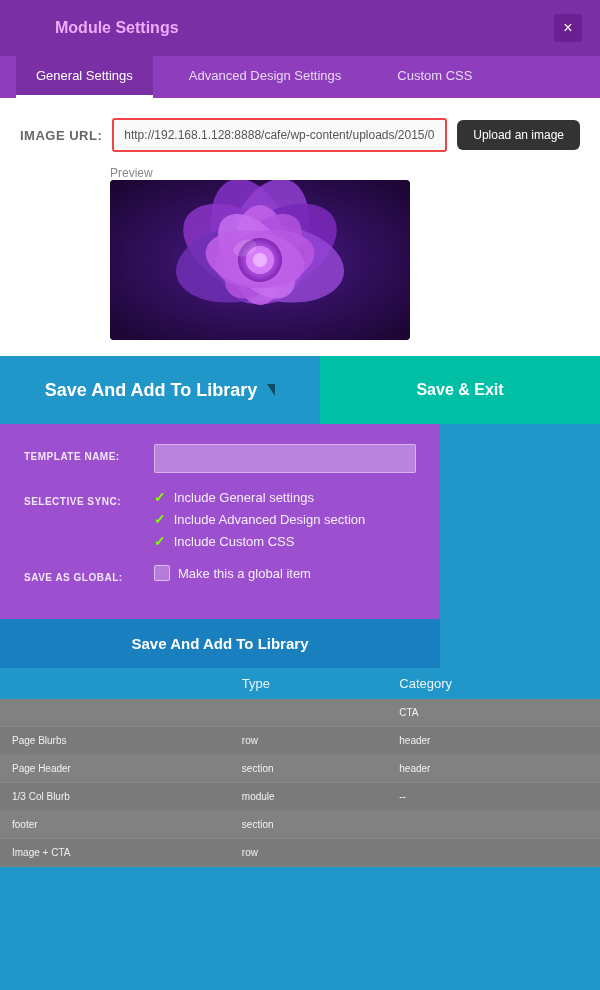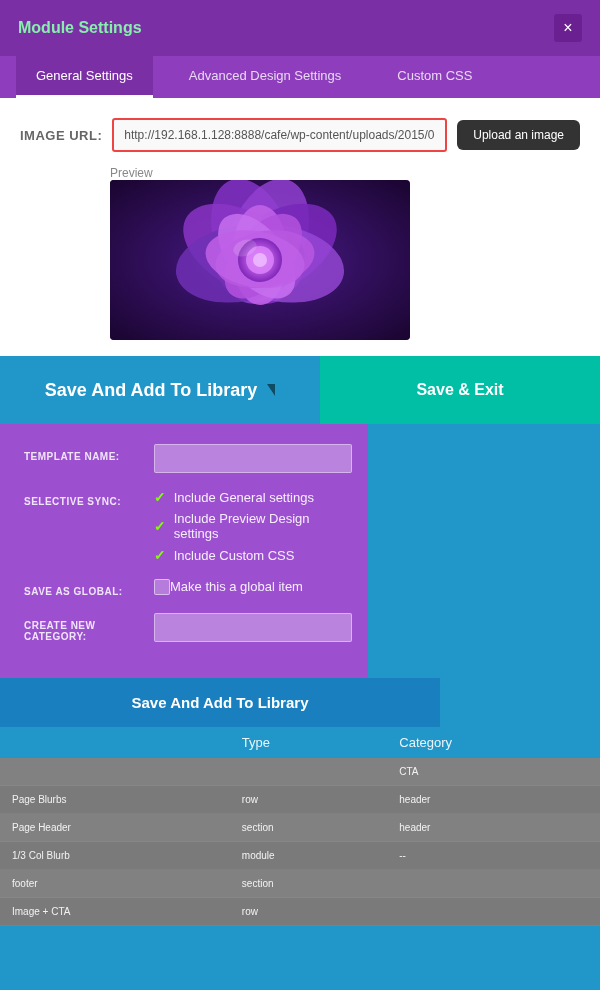--- a/index.html
+++ b/index.html
@@ -21,23 +21,24 @@
 
     .module-header {
       background: #7b2fa5;
       display: flex;
       justify-content: space-between;
       align-items: center;
       padding: 14px 18px;
     }
 
     .module-title {
-      color: #86efac;
+      color: #f0abfc;
       font-size: 16px;
       font-weight: 600;
+      margin-left: 37px;
     }
 
     .close-btn {
       color: #fff;
       background: #6a2090;
       border: none;
       width: 28px;
       height: 28px;
       border-radius: 3px;
       cursor: pointer;
@@ -161,21 +162,21 @@
       flex: 1;
       font-size: 16px;
       font-weight: 600;
       cursor: pointer;
     }
 
     
     .library-panel {
       background: #9c50d0;
       padding: 20px 24px;
-      width: 368px;
+      width: 440px;
     }
 
     .form-row {
       display: flex;
       align-items: flex-start;
       margin-bottom: 16px;
     }
 
     .form-label {
       font-size: 10px;
@@ -212,21 +213,22 @@
     }
 
     .checkbox-item .checkmark {
       color: #7fff00;
       font-size: 14px;
       font-weight: bold;
     }
 
     .global-checkbox {
       display: flex;
-      gap: 0;
+      align-items: center;
+      gap: 8px;
     }
 
     .checkbox-box {
       width: 16px;
       height: 16px;
       background: rgba(255,255,255,0.25);
       border: 1px solid rgba(255,255,255,0.5);
       border-radius: 2px;
     }
 
@@ -384,41 +386,37 @@
 
   <div class="form-row">
     <span class="form-label">SELECTIVE SYNC:</span>
     <div class="checkbox-group">
       <div class="checkbox-item">
         <span class="checkmark">✓</span>
         <span>Include General settings</span>
       </div>
       <div class="checkbox-item">
         <span class="checkmark">✓</span>
-        <span>Include Preview Design settings</span>
+        <span>Include Advanced Design section</span>
       </div>
       <div class="checkbox-item">
         <span class="checkmark">✓</span>
         <span>Include Custom CSS</span>
       </div>
     </div>
   </div>
 
   <div class="form-row">
     <span class="form-label">SAVE AS GLOBAL:</span>
     <div class="global-checkbox">
       <div class="checkbox-box"></div>
       <span class="global-label">Make this a global item</span>
     </div>
   </div>
 
-  <div class="form-row">
-    <span class="form-label">CREATE NEW CATEGORY:</span>
-    <input class="form-input" type="text" style="">
-  </div>
 </div>
 
 
 <button class="save-library-panel-btn">Save And Add To Library</button>
 
 
 <div class="library-table-area">
   <table class="library-table">
     <thead>
       <tr class="table-header-row">

